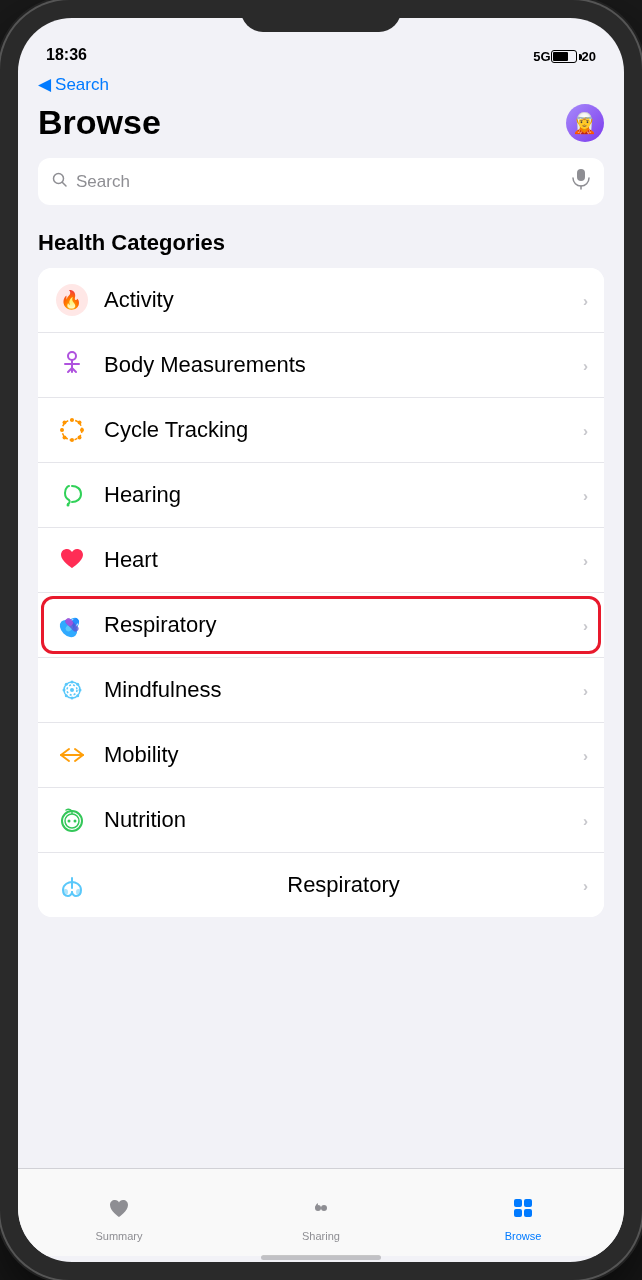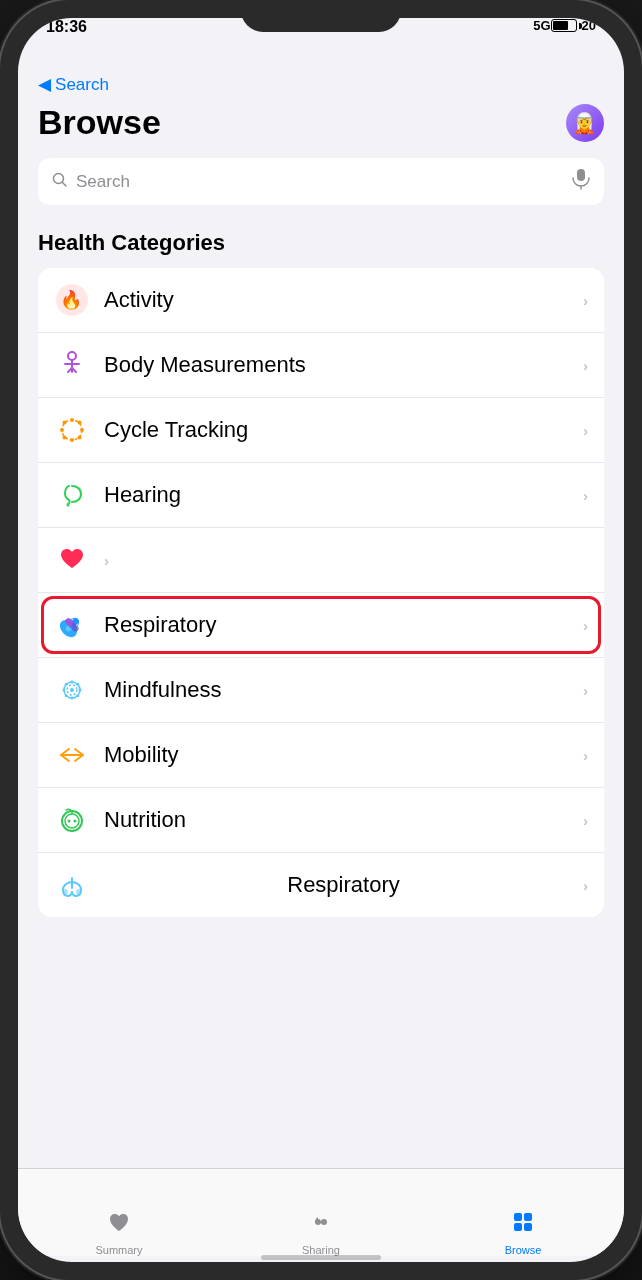--- a/index.html
+++ b/index.html
@@ -73,21 +73,21 @@
       height: 32px;
       background: #2a2a2a;
       border-radius: 0 0 22px 22px;
       z-index: 100;
     }
 
     
     .status-bar {
       height: 52px;
       display: flex;
-      align-items: flex-start;
+      align-items: flex-end;
       justify-content: space-between;
       padding: 0 28px 6px;
       flex-shrink: 0;
       position: relative;
       z-index: 50;
     }
 
     .status-time {
       font-size: 16px;
       font-weight: 600;
@@ -283,21 +283,21 @@
       font-size: 15px;
       font-weight: 600;
     }
 
     
     .tab-bar {
       height: 88px;
       background: rgba(249,249,249,0.95);
       border-top: 0.5px solid #d1d1d6;
       display: flex;
-      align-items: flex-end;
+      align-items: center;
       padding-top: 12px;
       flex-shrink: 0;
     }
 
     .tab-item {
       flex: 1;
       display: flex;
       flex-direction: column;
       align-items: center;
       gap: 4px;
@@ -458,20 +458,21 @@
           <span class="item-label">Hearing</span>
           <span class="chevron">›</span>
         </div>
 
         <div class="category-item">
           <div class="item-icon icon-heart">
             <svg width="34" height="34" viewBox="0 0 34 34">
               <path d="M17 25 C17 25, 6 18, 6 12 C6 8, 9 6, 12 6 C14.5 6, 16 7.5, 17 9 C18 7.5, 19.5 6, 22 6 C25 6, 28 8, 28 12 C28 18, 17 25, 17 25Z" fill="#ff2d55"></path>
             </svg>
           </div>
+          <span class="item-label">Heart</span>
           <span class="chevron">›</span>
         </div>
 
         <div class="category-item highlighted">
           <div class="highlight-ring"></div>
           <div class="item-icon icon-meds">
             <svg width="34" height="34" viewBox="0 0 34 34">
               <ellipse cx="12" cy="17" rx="7" ry="10" transform="rotate(-45 17 17)" fill="#30aaff"></ellipse>
               <ellipse cx="17" cy="17" rx="8" ry="5" transform="rotate(-45 17 17)" fill="none" stroke="#30aaff" stroke-width="1"></ellipse>
 

